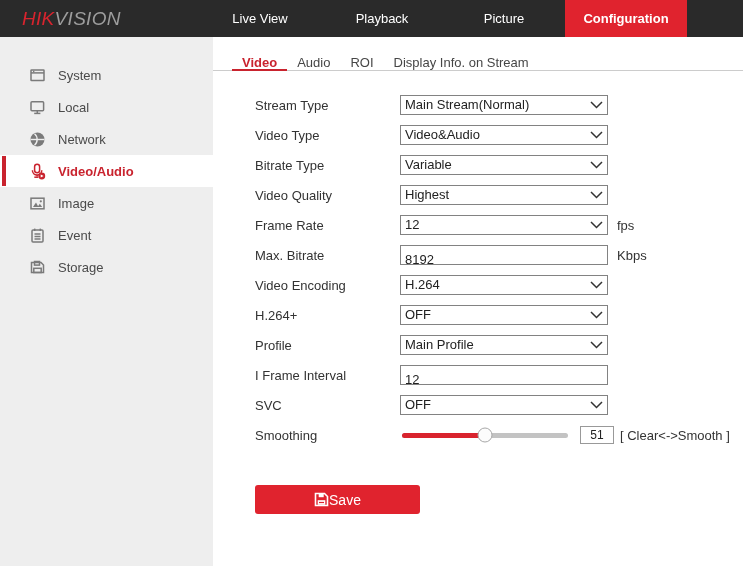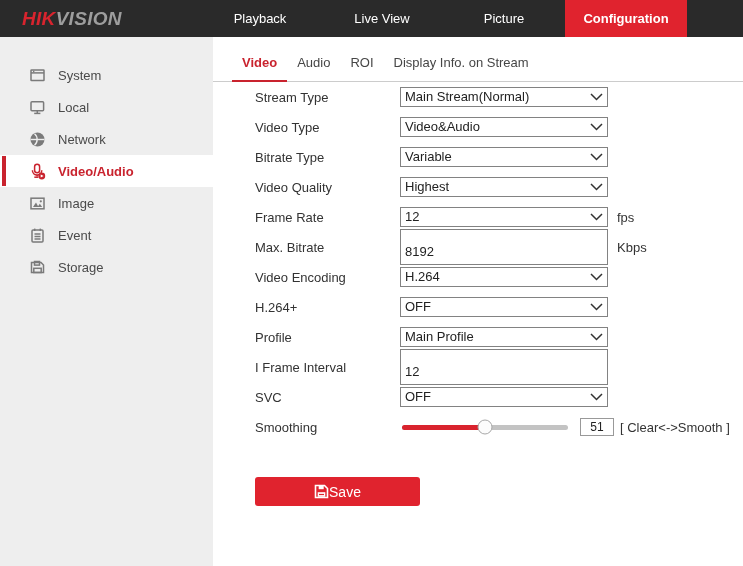--- a/index.html
+++ b/index.html
@@ -5,21 +5,21 @@
   * { margin:0; padding:0; box-sizing:border-box; }
   html,body { background:#fff; }
   .app {
     width:743px; height:566px; position:relative; overflow:hidden;
     font-family:"Liberation Sans", sans-serif; background:#fff;
     -webkit-font-smoothing:antialiased;
   }
   
   .header { height:37px; background:#2a2a2a; display:flex; align-items:stretch; }
   .logo { width:199px; display:flex; align-items:center; padding-left:22px; }
-  .logo span { font-style:italic; font-weight:700; font-size:19px; letter-spacing:.3px; }
+  .logo span { font-style:italic; font-weight:400; font-size:19px; letter-spacing:.3px; }
   .logo .lg1 { color:#d8242e; }
   .logo .lg2 { color:#9d9d9d; }
   .nav { display:flex; }
   .nav-tab { width:122px; display:flex; align-items:center; justify-content:center;
     color:#fff; font-size:13px; cursor:pointer; }
   .nav-tab.active { background:#e0232e; font-weight:bold; }
   
   .bodywrap { display:flex; height:529px; }
   .sidebar { width:213px; background:#eeeeee; padding-top:22px; flex:none; }
   .side-item { height:32px; display:flex; align-items:center; position:relative;
@@ -29,34 +29,34 @@
   .side-item .st { stroke:#7a7a7a; fill:none; stroke-width:1.5; }
   .side-item .fl { fill:#7a7a7a; stroke:none; }
   .side-item.active { background:#ffffff; color:#c9232e; font-weight:bold; }
   .side-item.active::before { content:""; position:absolute; left:2px; top:1px; bottom:1px;
     width:4px; background:#c9232e; }
   .side-item.active .st { stroke:#c9232e; }
   .side-item.active .fl { fill:#c9232e; }
   
   .content { flex:1; background:#fff; }
   .tabs { display:flex; padding:18px 0 0 19px; border-bottom:1px solid #cccccc; }
-  .tab { font-size:13px; color:#464646; padding:0 10px 11px; position:relative; cursor:pointer;text-align:center; }
+  .tab { font-size:13px; color:#464646; padding:0 10px 0; position:relative; cursor:pointer;text-align:center; }
   .tab.active { color:#c9232e; font-weight:bold; }
   .tab.active::after { content:""; position:absolute; left:0; right:0; bottom:-1px;
     height:2px; background:#c9232e; }
-  .form { margin-top:0; }
+  .form { margin-top:19px; }
   .row { display:flex; align-items:center; height:30px; padding-left:42px; }
   .row label { width:145px; font-size:13px; color:#333; flex:none; }
   .select { width:208px; height:20px; border:1px solid #828282; background:#fff;
     display:flex; font-size:13px; color:#222; cursor:pointer; flex:none; }
   .select-value { flex:1; padding-left:4px; line-height:17px; white-space:nowrap; overflow:hidden; }
   .select.highlighted .select-value { background:#3f9fe0; color:#fff; align-self:stretch;
     display:flex; align-items:center; }
   .chevron { width:21px; display:flex; align-items:center; justify-content:center; flex:none; }
-  input.text { width:208px; height:36px; border:1px solid #828282; padding:8px 0 0 4px;
+  input.text { width:208px; height:20px; border:1px solid #828282; padding:8px 0 0 4px;
     font-size:13px; font-family:inherit; color:#222; flex:none; background:#fff; }
   .unit { margin-left:9px; font-size:13px; color:#333; }
   
   .slider-wrap { width:166px; height:5px; background:#c3c3c3; border-radius:3px;
     position:relative; margin-left:2px; flex:none; cursor:pointer; }
   .slider-fill { height:5px; background:#d9232e; border-radius:3px; width:50%; }
   .slider-thumb { position:absolute; top:50%; left:50%; transform:translate(-50%,-50%);
     width:15px; height:15px; border-radius:50%; background:#fcfcfc; border:1px solid #a8a8a8; }
   .slider-value { width:34px; height:18px; border:1px solid #999; margin-left:12px;
     text-align:center; font-size:12px; line-height:16px; color:#222; background:#fff; flex:none; }
@@ -71,22 +71,22 @@
 <body>
 
 <div class="app">
 
   <div class="header">
     <div class="logo">
       <span class="lg1">HIK</span>
         <span class="lg2">VISION</span>
     </div>
     <div class="nav">
+      <div class="nav-tab">Live View</div>
       <div class="nav-tab">Playback</div>
-      <div class="nav-tab">Live View</div>
       <div class="nav-tab">Picture</div>
       <div class="nav-tab active">Configuration</div>
     </div>
   </div>
 
   <div class="bodywrap">
 
     <div class="sidebar">
 
       <div class="side-item">

